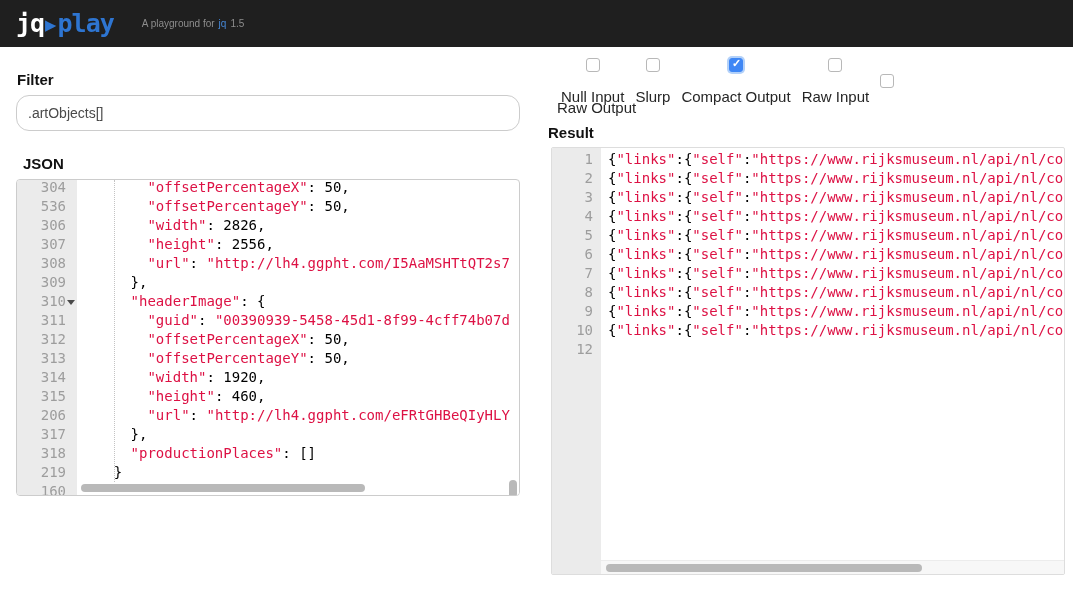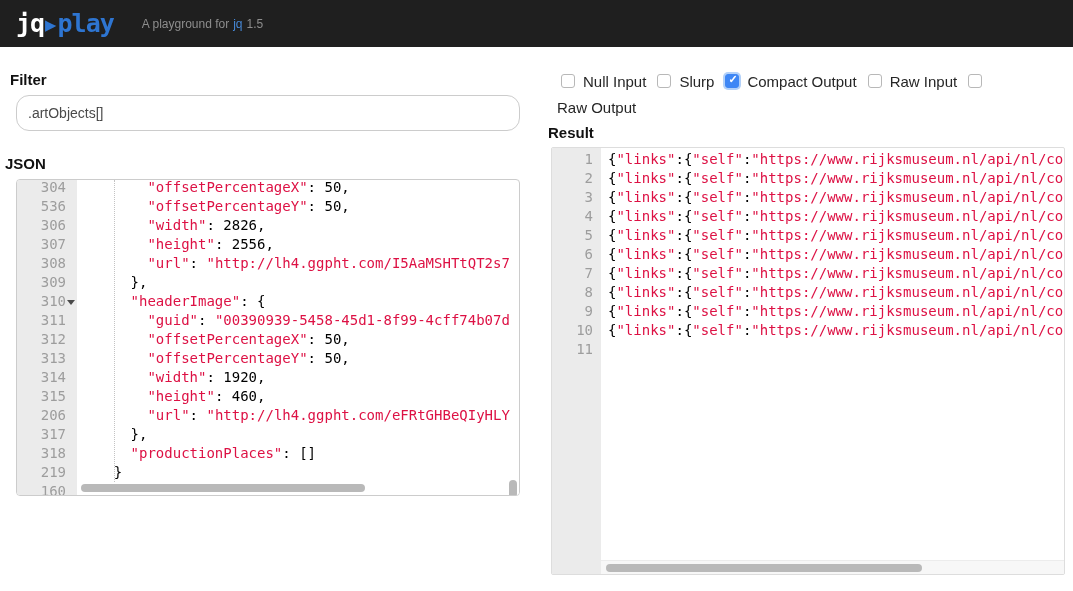--- a/index.html
+++ b/index.html
@@ -14,27 +14,27 @@
     --border:#cccccc;
   }
   *{box-sizing:border-box;margin:0;padding:0;}
   html,body{width:1073px;height:591px;}
   body{
     position:relative;background:#fff;overflow:hidden;
     font-family:"Liberation Sans", sans-serif;color:#222;
   }
   
   .header{position:absolute;left:0;top:0;width:1073px;height:47px;background:var(--header-bg);
-          display:flex;align-items:center;padding-left:16px;}
+          display:flex;align-items:center;padding-left:16px;gap:16px;}
   .logo{display:flex;align-items:baseline;font-family:"DejaVu Sans Mono",monospace;font-weight:bold;
         font-size:25px;letter-spacing:-1px;cursor:pointer;}
   .logo .jq{color:#fff;}
   .logo .tri{color:var(--brand-blue);font-size:19px;letter-spacing:0;position:relative;top:-1px;margin:0 1px;}
   .logo .play{color:var(--brand-blue);}
-  .tagline{margin-left:28px;font-size:12px;color:#8d8d8d;}
+  .tagline{margin-left:12px;font-size:10px;color:#8d8d8d;}
   .tagline .pre{margin-right:4px;}
   .tagline a{color:#4688d7;text-decoration:none;cursor:pointer;}
   .tagline .ver{margin-left:4px;}
   
   .hd{position:absolute;font-size:15px;font-weight:bold;color:#111;}
   .plain-label{position:absolute;font-size:15px;color:#262626;}
   
   .filter-input{position:absolute;left:16px;top:95px;width:504px;height:36px;
     border:1px solid var(--border);border-radius:13px;padding:0 11px;font-size:14px;color:#4a4a4a;
     font-family:"Liberation Sans",sans-serif;outline:none;background:#fff;}
@@ -65,21 +65,21 @@
   .hscroll{position:absolute;bottom:0;right:0;z-index:2;}
   .editor.json .hscroll{left:60px;height:13px;background:#fff;}
   .editor.result .hscroll{left:49px;height:14px;background:#f7f7f7;border-top:1px solid #ececec;}
   .hscroll .thumb{position:absolute;top:2px;height:8px;border-radius:5px;background:var(--thumb);cursor:pointer;}
   .editor.json .hscroll .thumb{left:4px;width:284px;}
   .editor.result .hscroll .thumb{left:5px;width:316px;top:3px;}
   .vthumb{position:absolute;right:2px;top:300px;width:8px;height:19px;border-radius:5px;
           background:var(--thumb);z-index:2;cursor:pointer;}
   
   .options-row{position:absolute;left:561px;top:72px;height:18px;display:flex;align-items:center;gap:11px;}
-  .opt{display:flex;align-items:center;gap:8px;cursor:pointer;}
+  .opt{display:flex;align-items:center;gap:16px;cursor:pointer;flex-direction:column;}
   .opt .lbl{font-size:15px;color:#262626;white-space:nowrap;}
   .cb{width:14px;height:14px;border:1px solid #b8b8b8;border-radius:3px;background:#fff;
       flex:0 0 auto;cursor:pointer;position:relative;}
   .cb.checked{background:var(--check-blue);border-color:var(--check-blue);
       box-shadow:0 0 0 2px #b3d1f9;}
   .cb.checked::after{content:"✓";position:absolute;left:2px;top:-2px;color:#fff;font-size:11px;font-weight:bold;}
 </style>
 </head>
 <body>
 
@@ -87,23 +87,23 @@
   <div class="logo">
     <span class="jq">jq</span>
     <span class="tri">▶</span>
     <span class="play">play</span>
   </div>
   <div class="tagline">
     <span class="pre">A playground for</span><a>jq</a><span class="ver">1.5</span>
   </div>
 </div>
 
-<div class="hd" style="left:10px;top:71px;">Filter</div>
+<div class="hd" style="left:17px;top:71px;">Filter</div>
 <input class="filter-input" type="text" value=".artObjects[]" style="">
-<div class="hd" style="left:5px;top:155px;">JSON</div>
+<div class="hd" style="left:23px;top:155px;">JSON</div>
 
 <div class="editor json">
   <div class="indent-guide"></div>
   <div class="gutter">
       <div class="gutter-inner">
         <div class="g-row"><span>304</span></div>
         <div class="g-row"><span>536</span></div>
         <div class="g-row"><span>306</span></div>
         <div class="g-row"><span>307</span></div>
         <div class="g-row"><span>308</span></div>
@@ -157,20 +157,20 @@
         <div class="g-row"><span>1</span></div>
         <div class="g-row"><span>2</span></div>
         <div class="g-row"><span>3</span></div>
         <div class="g-row"><span>4</span></div>
         <div class="g-row"><span>5</span></div>
         <div class="g-row"><span>6</span></div>
         <div class="g-row"><span>7</span></div>
         <div class="g-row"><span>8</span></div>
         <div class="g-row"><span>9</span></div>
         <div class="g-row"><span>10</span></div>
-        <div class="g-row"><span>11</span></div>
+        <div class="g-row"><span>12</span></div>
       </div>
     </div>
   <div class="code"><div class="c-row"><span class="tk-p">{</span><span class="tk-k">"links"</span><span class="tk-p">:{</span><span class="tk-k">"self"</span><span class="tk-p">:</span><span class="tk-k">"https://www.rijksmuseum.nl/api/nl/co</span></div><div class="c-row"><span class="tk-p">{</span><span class="tk-k">"links"</span><span class="tk-p">:{</span><span class="tk-k">"self"</span><span class="tk-p">:</span><span class="tk-k">"https://www.rijksmuseum.nl/api/nl/co</span></div><div class="c-row"><span class="tk-p">{</span><span class="tk-k">"links"</span><span class="tk-p">:{</span><span class="tk-k">"self"</span><span class="tk-p">:</span><span class="tk-k">"https://www.rijksmuseum.nl/api/nl/co</span></div><div class="c-row"><span class="tk-p">{</span><span class="tk-k">"links"</span><span class="tk-p">:{</span><span class="tk-k">"self"</span><span class="tk-p">:</span><span class="tk-k">"https://www.rijksmuseum.nl/api/nl/co</span></div><div class="c-row"><span class="tk-p">{</span><span class="tk-k">"links"</span><span class="tk-p">:{</span><span class="tk-k">"self"</span><span class="tk-p">:</span><span class="tk-k">"https://www.rijksmuseum.nl/api/nl/co</span></div><div class="c-row"><span class="tk-p">{</span><span class="tk-k">"links"</span><span class="tk-p">:{</span><span class="tk-k">"self"</span><span class="tk-p">:</span><span class="tk-k">"https://www.rijksmuseum.nl/api/nl/co</span></div><div class="c-row"><span class="tk-p">{</span><span class="tk-k">"links"</span><span class="tk-p">:{</span><span class="tk-k">"self"</span><span class="tk-p">:</span><span class="tk-k">"https://www.rijksmuseum.nl/api/nl/co</span></div><div class="c-row"><span class="tk-p">{</span><span class="tk-k">"links"</span><span class="tk-p">:{</span><span class="tk-k">"self"</span><span class="tk-p">:</span><span class="tk-k">"https://www.rijksmuseum.nl/api/nl/co</span></div><div class="c-row"><span class="tk-p">{</span><span class="tk-k">"links"</span><span class="tk-p">:{</span><span class="tk-k">"self"</span><span class="tk-p">:</span><span class="tk-k">"https://www.rijksmuseum.nl/api/nl/co</span></div><div class="c-row"><span class="tk-p">{</span><span class="tk-k">"links"</span><span class="tk-p">:{</span><span class="tk-k">"self"</span><span class="tk-p">:</span><span class="tk-k">"https://www.rijksmuseum.nl/api/nl/co</span></div><div class="c-row"></div></div>
   <div class="hscroll">
       <div class="thumb"></div>
     </div>
 </div>
 
 </body></html>

